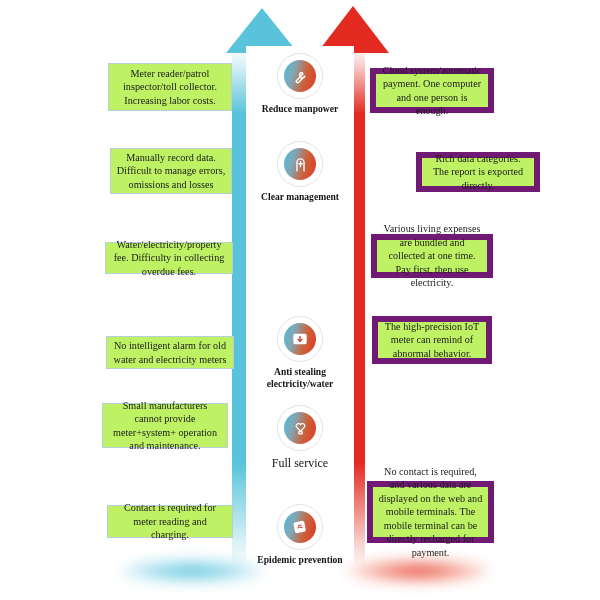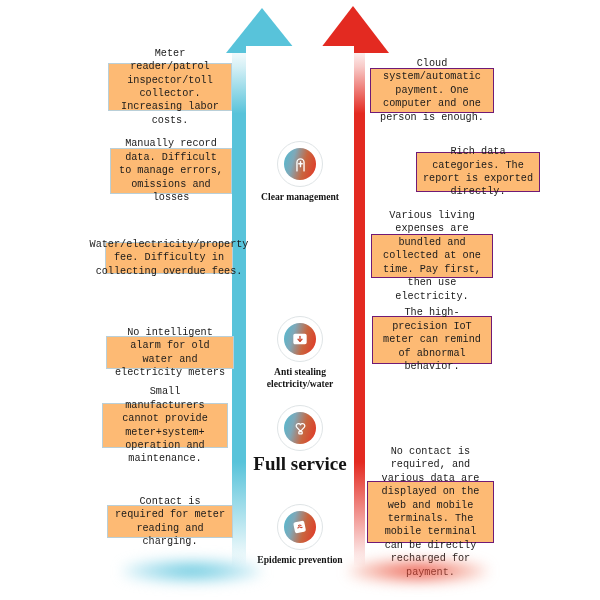--- a/index.html
+++ b/index.html
@@ -111,25 +111,25 @@
     position: absolute;
     box-sizing: border-box;
     display: flex;
     align-items: center;
     justify-content: center;
     text-align: center;
     padding: 12px 5px;
     font-size: 10.2px;
     line-height: 13.4px;
     color: #1a1a1a;
-    background: #fdba74;
-    font-family: Liberation Mono, monospace;
+    background: #bef264;
+    font-family: Liberation Serif, serif;
   }
   .tbox.left  { border: 1px solid #b9cfd8; }
-  .tbox.right { border: 1px solid #701a75; }
+  .tbox.right { border: 6px solid #701a75; }
 
   
   .center-item {
     position: absolute;
     width: 120px;
     left: 240px;
     text-align: center;
   }
   .icon-wrap {
     position: relative;
@@ -168,23 +168,23 @@
   .icon-disc svg { display: block; }
   .center-label {
     margin-top: 4px;
     font-size: 9.6px;
     font-weight: bold;
     color: #141414;
     line-height: 11.5px;
     font-family: "Liberation Serif", serif;
   }
   .center-label.big {
-    font-size: 19px;
+    font-size: 12px;
     line-height: 17px;
-    font-weight: bold;
+    font-weight: normal;
   }
 </style>
 </head>
 <body>
 
 <div id="stage">
 
   <div class="triangle" id="tri-left"></div>
   <div class="triangle" id="tri-right"></div>
 
@@ -199,20 +199,31 @@
   <div class="tbox left" style="left:106px; top:336px; width:128px; height:33px;">No intelligent alarm for old water and electricity meters</div>
   <div class="tbox left" style="left:102px; top:403px; width:126px; height:45px;">Small manufacturers cannot provide meter+system+ operation and maintenance.</div>
   <div class="tbox left" style="left:107px; top:505px; width:126px; height:33px;">Contact is required for meter reading and charging.</div>
 
   <div class="tbox right" style="left:370px; top:68px; width:124px; height:45px;">Cloud system/automatic payment. One computer and one person is enough.</div>
   <div class="tbox right" style="left:370px; top:152px; width:124px; height:40px;margin-left:46px;">Rich data categories. The report is exported directly.</div>
   <div class="tbox right" style="left:371px; top:234px; width:122px; height:44px;">Various living expenses are bundled and collected at one time. Pay first, then use electricity.</div>
   <div class="tbox right" style="left:372px; top:316px; width:120px; height:48px;">The high-precision IoT meter can remind of abnormal behavior.</div>
   <div class="tbox right" style="left:367px; top:481px; width:127px; height:62px;">No contact is required, and various data are displayed on the web and mobile terminals. The mobile terminal can be directly recharged for payment.</div>
 
+  <div class="center-item" style="top:53px;">
+    <div class="icon-wrap">
+      <div class="icon-ring"></div>
+      <div class="icon-disc">
+        <svg width="17" height="17" viewBox="0 0 24 24" fill="none" stroke="#ffffff" stroke-width="2.1" stroke-linecap="round" stroke-linejoin="round">
+          <path d="M14.5 6.5a3.8 3.8 0 1 0 3.6 5 l-1.2 1.2 -7.3 7.3 a2 2 0 1 1 -2.8 -2.8 l7.3 -7.3 1.2 -1.2 a3.8 3.8 0 0 0 -0.8 -2.2z"></path>
+        </svg>
+      </div>
+    </div>
+    <div class="center-label">Reduce manpower</div>
+  </div>
 
   <div class="center-item" style="top:141px;">
     <div class="icon-wrap">
       <div class="icon-ring"></div>
       <div class="icon-disc">
         <svg width="17" height="17" viewBox="0 0 24 24" fill="none" stroke="#ffffff" stroke-width="1.9" stroke-linecap="round" stroke-linejoin="round">
           <path d="M7 21 V9 a5 5 0 0 1 10 0 V21"></path>
           <line x1="12" y1="8" x2="12" y2="15"></line>
           <line x1="9.5" y1="11" x2="14.5" y2="11"></line>
         </svg>

